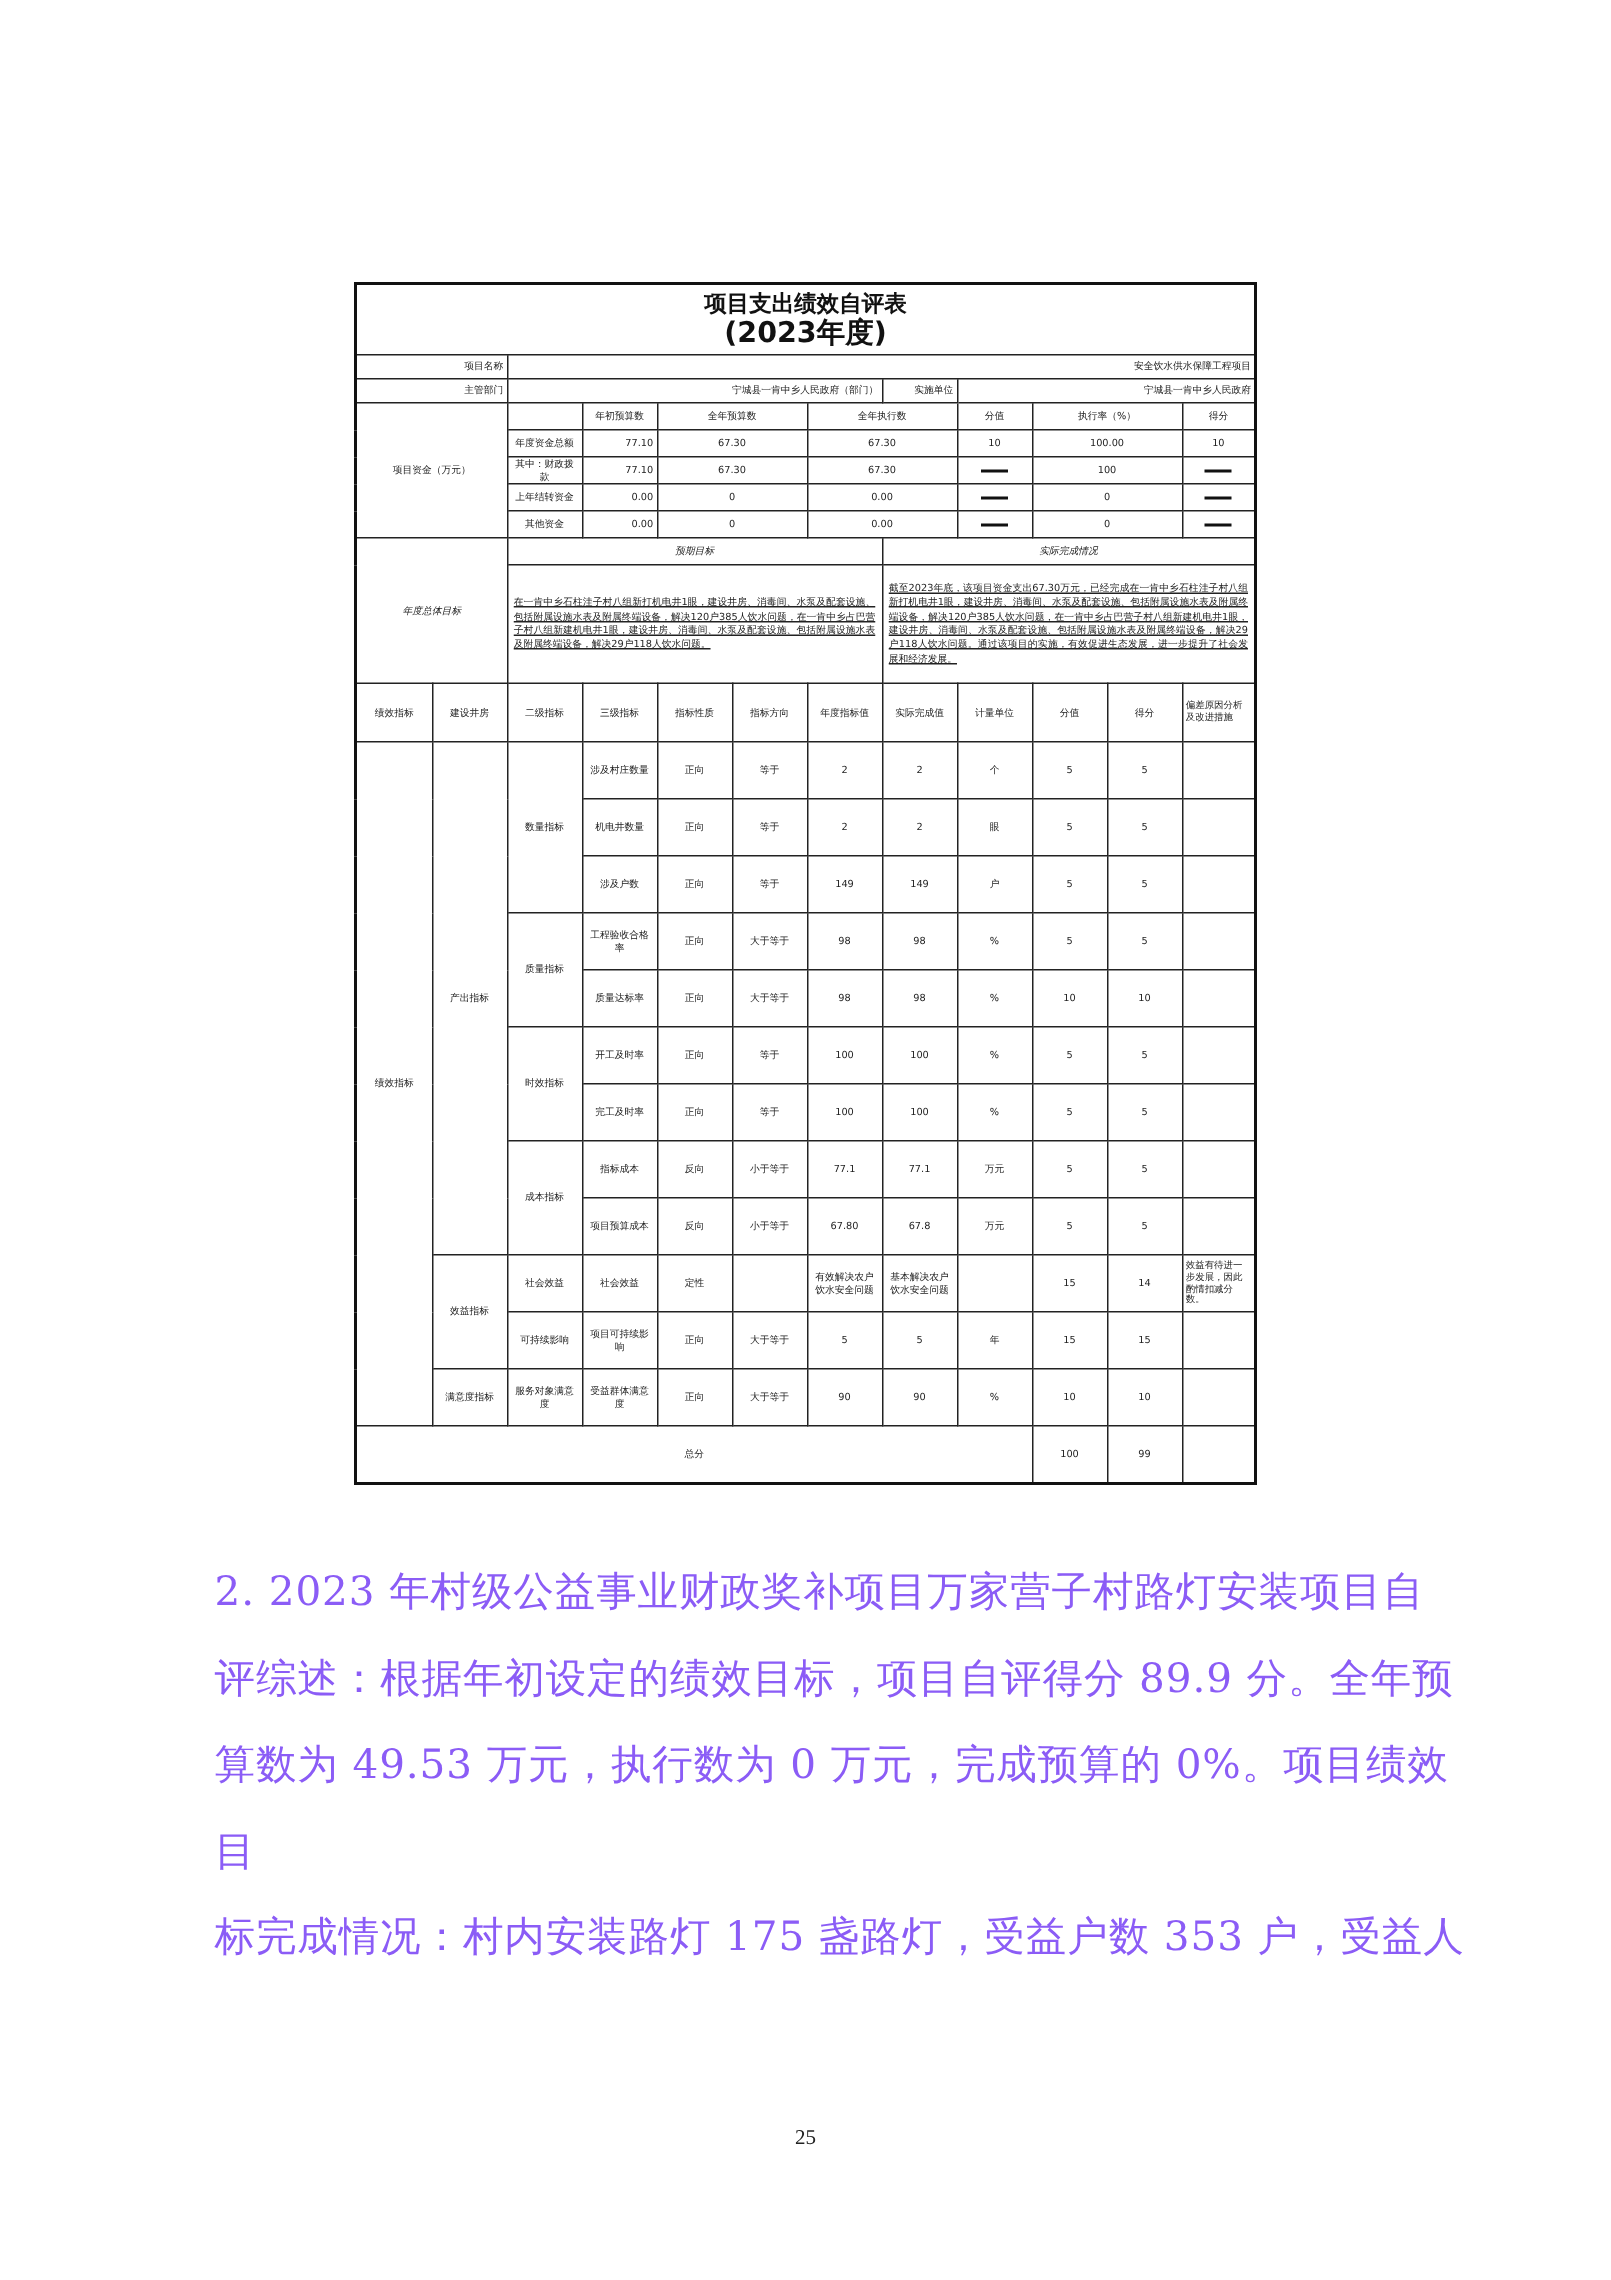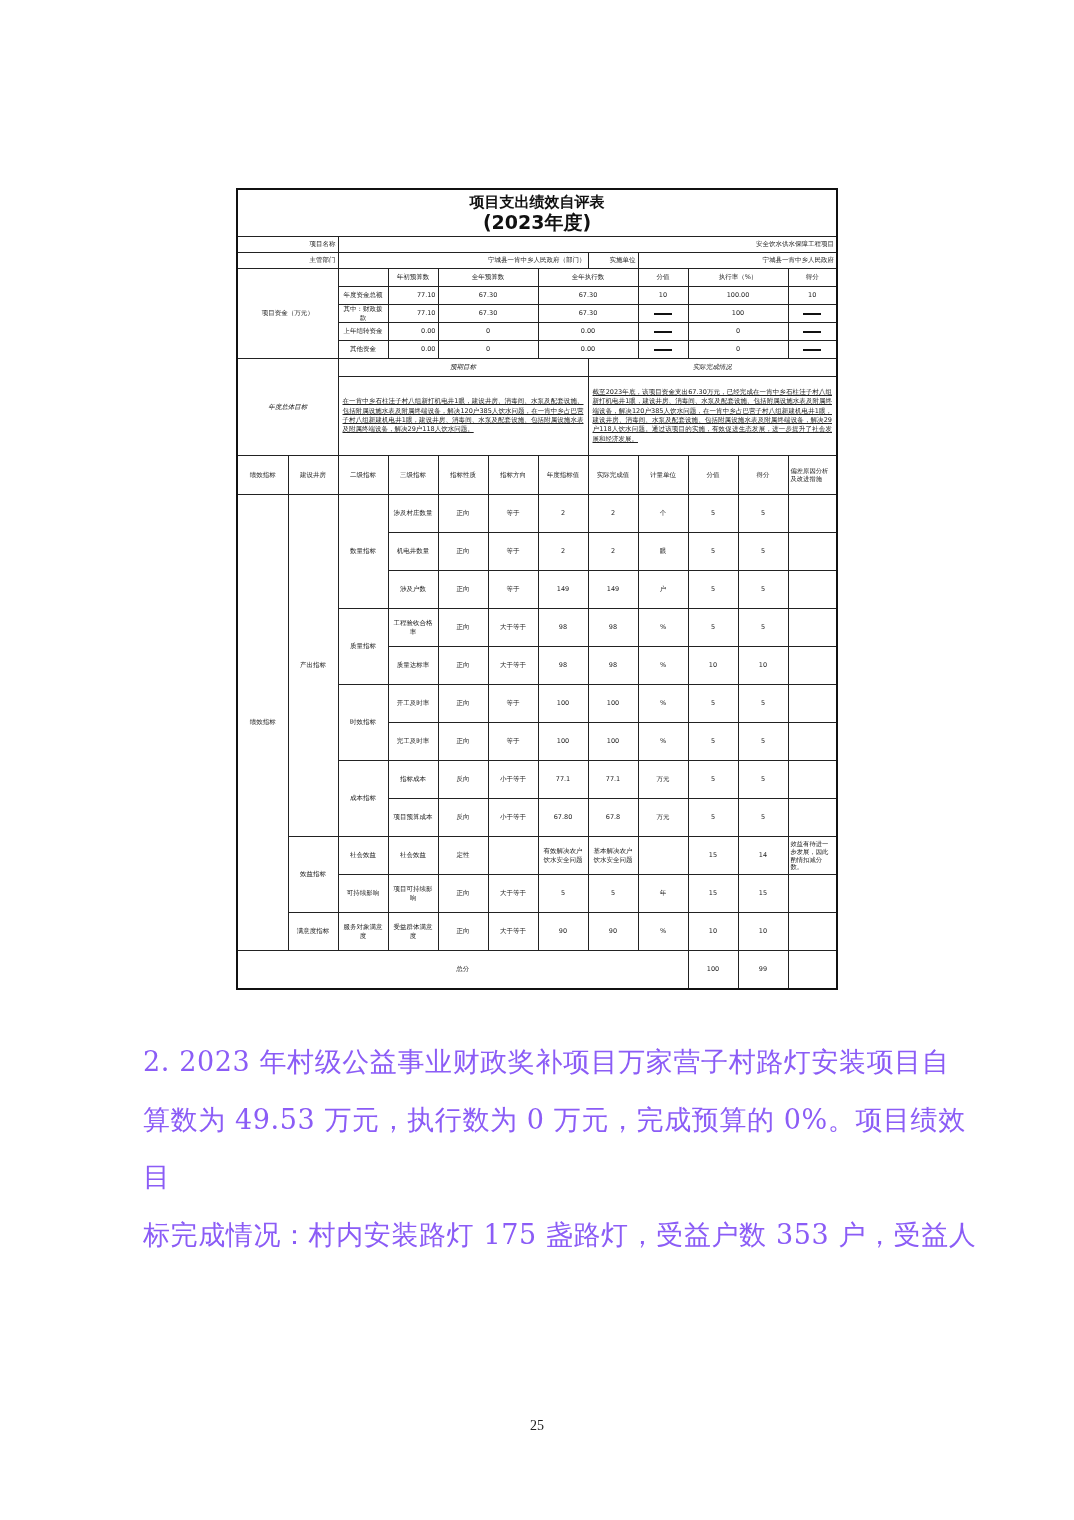--- a/index.html
+++ b/index.html
@@ -295,17 +295,18 @@
     <td>100</td>
     <td>99</td>
     <td></td>
   </tr>
 </tbody>
     </table>
 </div>
 
 <div class="para">
   <p>2. 2023 年村级公益事业财政奖补项目万家营子村路灯安装项目自</p>
+  <p>评综述：根据年初设定的绩效目标，项目自评得分 89.9 分。全年预</p>
   <p>算数为 49.53 万元，执行数为 0 万元，完成预算的 0%。项目绩效目</p>
   <p>标完成情况：村内安装路灯 175 盏路灯，受益户数 353 户，受益人</p>
 </div>
 
 <div class="pagenum">25</div>
 
 </body></html>

